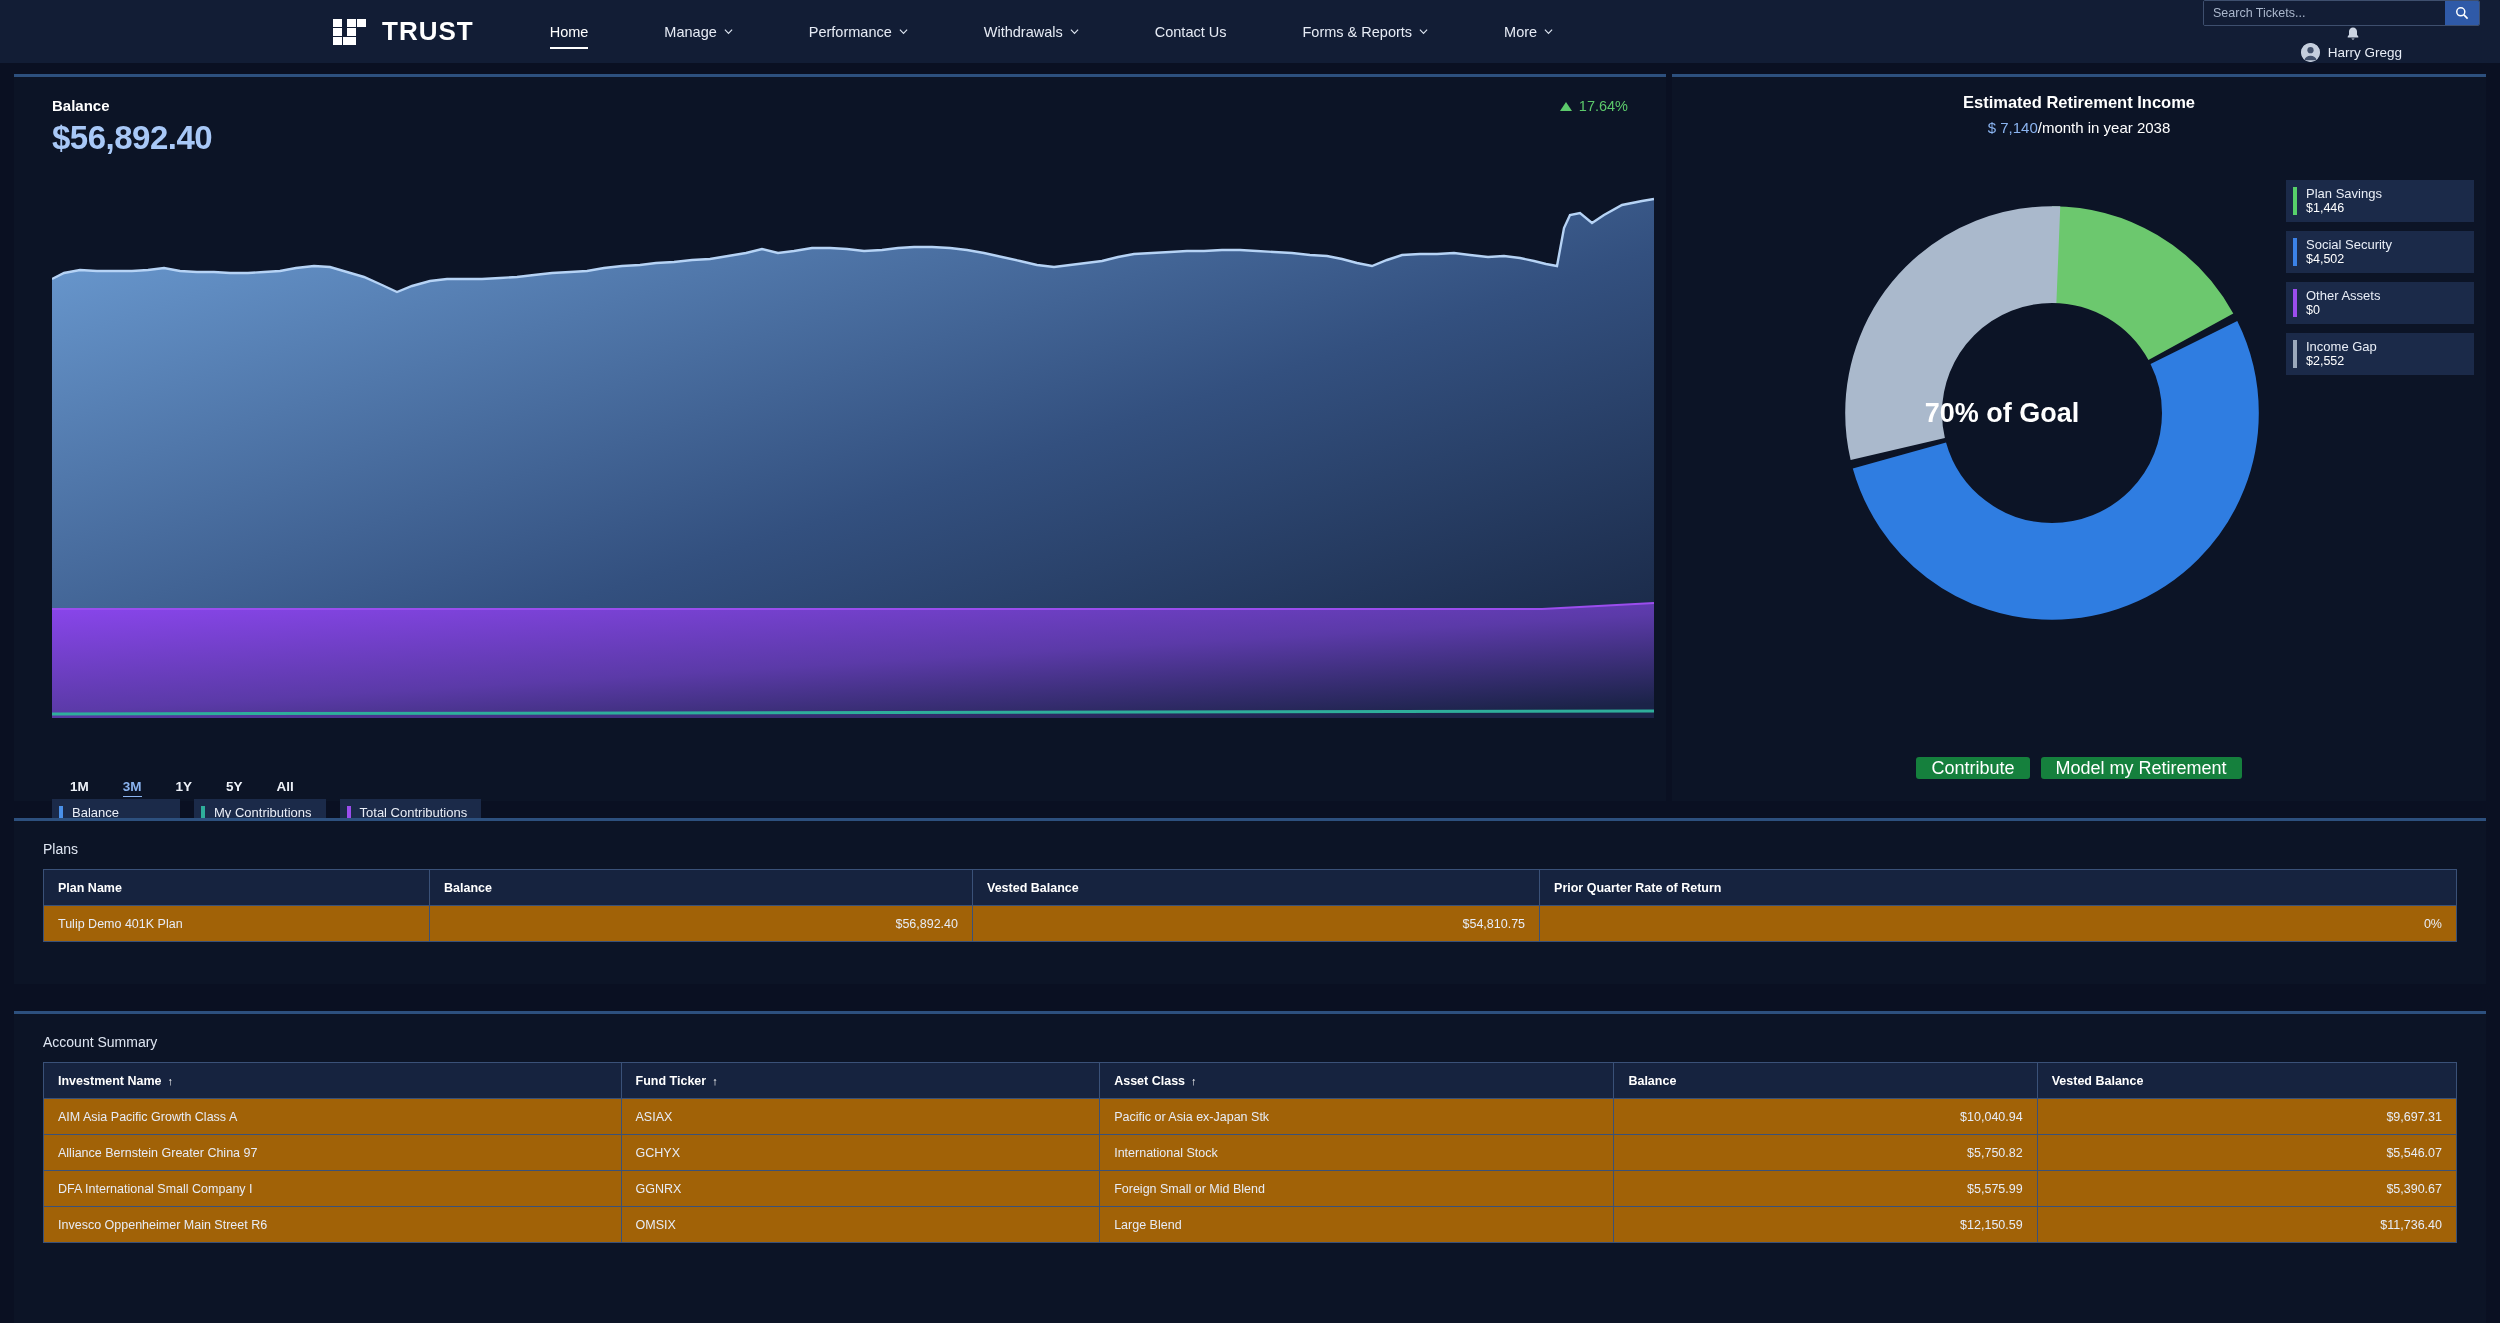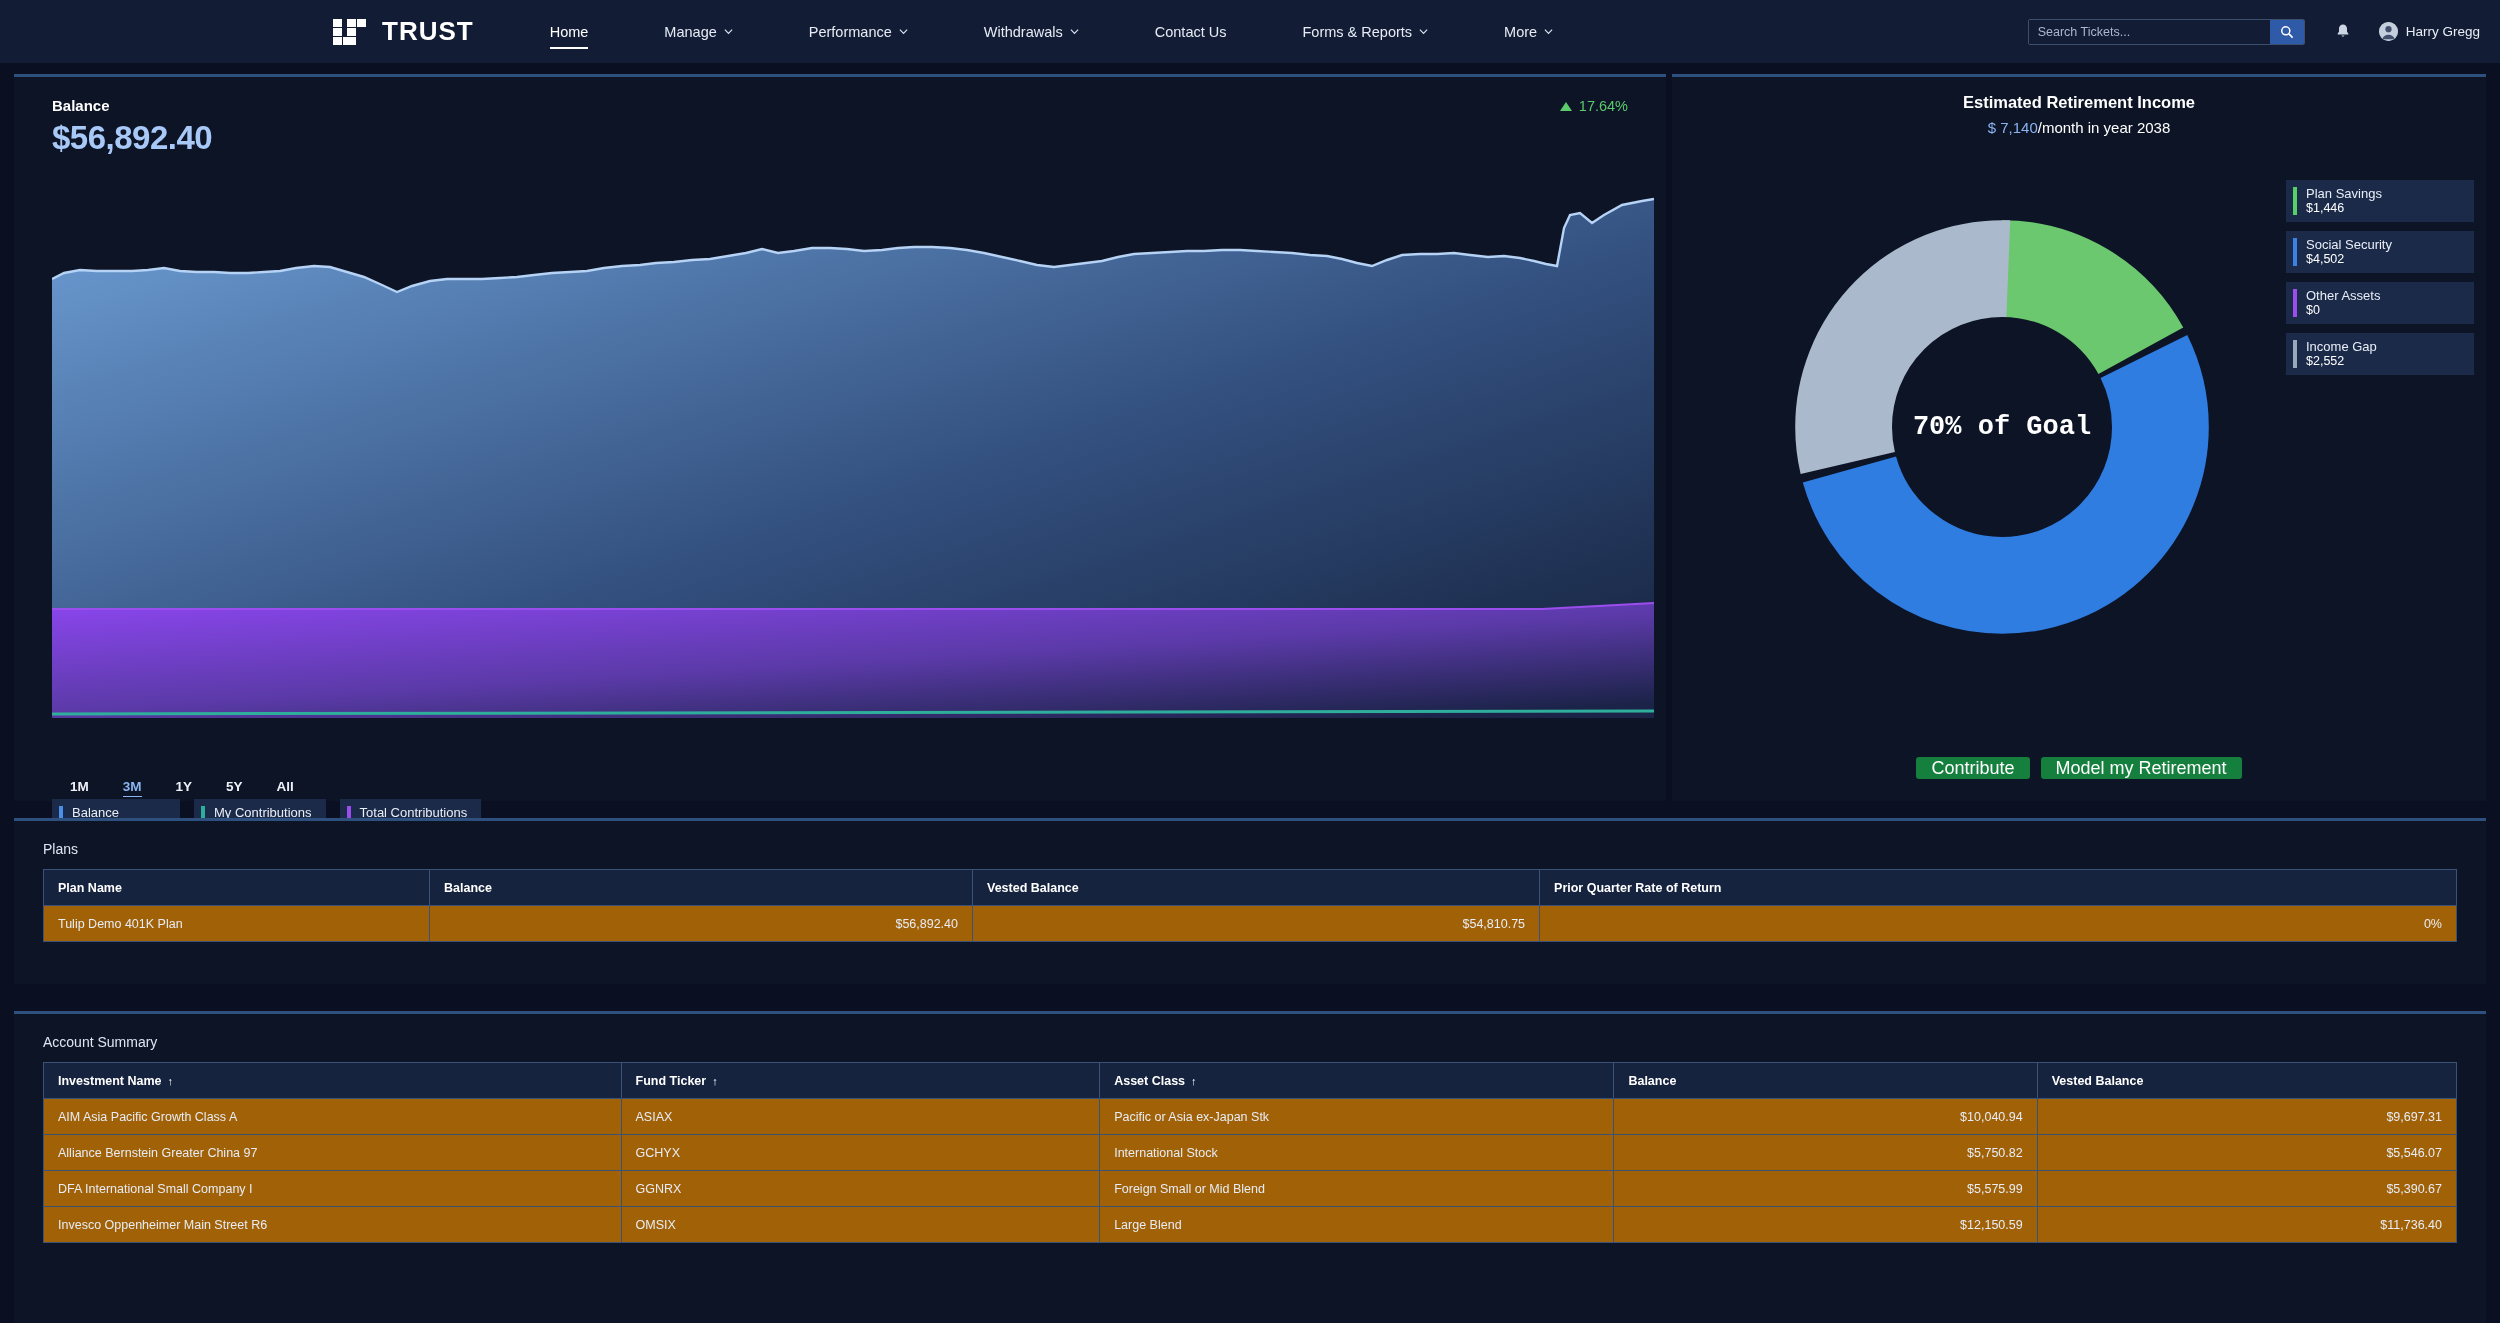--- a/index.html
+++ b/index.html
@@ -24,21 +24,21 @@
     position:relative; white-space:nowrap;text-align:right;
   }
   .nav-item.active { color:#fff; }
   .nav-item.active::after {
     content:""; position:absolute; left:0; right:0; bottom:-9px;
     height:1.5px; background:#fff;
   }
   .caret { width:9px; height:9px; display:inline-block; }
   .nav-right {
     position:absolute; right:20px; top:0; height:63px;
-    display:flex; align-items:center; gap:8px;
+    display:flex; align-items:center; gap:0;flex-direction:column;
   }
   .search-box {
     display:flex; height:26px; width:277px; align-items:stretch;
     border:1px solid #3e4f6e; border-radius:2px; overflow:hidden;
     background:#121d35;
   }
   .search-input {
     flex:1; background:#121d35; border:none; outline:none;
     color:#c9d3e4; font-size:12.5px; padding:0 9px;
     font-family:"Liberation Sans", sans-serif;
@@ -96,21 +96,21 @@
   }
   .chip-bar { width:4px; height:28px; margin:0 9px 0 7px; flex:none; }
   .chip-txt { display:flex; flex-direction:column; justify-content:center; }
   .chip-title { color:#e9eef7; font-size:13px; line-height:15px; }
   .chip-val { color:#fff; font-size:12.5px; line-height:15px; }
 
   
   .ret-title { position:absolute; top:16px; left:0; right:0; text-align:center; color:#fff; font-size:16.5px; font-weight:700; }
   .ret-sub { position:absolute; top:42px; left:0; right:0; text-align:center; color:#fff; font-size:15px; }
   .ret-sub .amt { color:#8bb4f0; }
-  .donut-wrap { position:absolute; left:60px; top:100px; width:540px; height:500px; display:flex; align-items:center; justify-content:center;font-family:Liberation Mono, monospace; }
+  .donut-wrap { position:absolute; left:60px; top:86px; width:540px; height:500px; display:flex; align-items:center; justify-content:flex-end; }
   .donut-center {
     position:absolute; color:#fff; font-size:27px; font-weight:700;
     text-align:center; width:100%;
   }
   .ret-legend { position:absolute; right:12px; top:103px; width:188px; display:flex; flex-direction:column; gap:9px; }
   .ret-chip { background:#1b2a49; height:42px; display:flex; align-items:center; }
   .ret-actions { position:absolute; left:0; right:0; bottom:22px; display:flex; justify-content:center; gap:11px; }
   .btn {
     background:#15803d; color:#fff; font-size:18px; border:none; cursor:pointer;
     height:22px; padding:0 15px; border-radius:3px;

